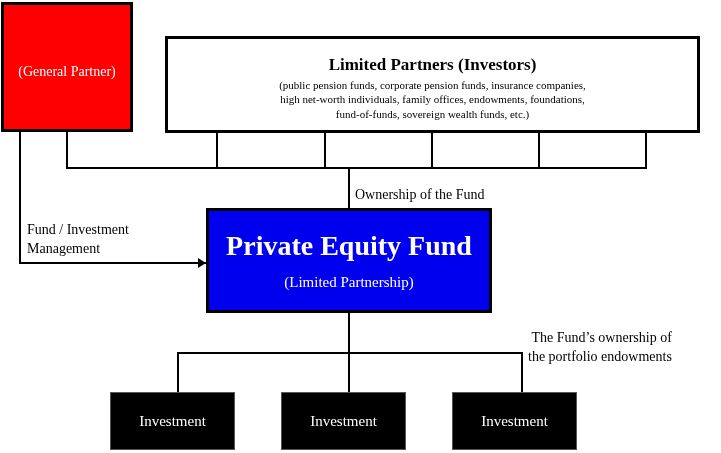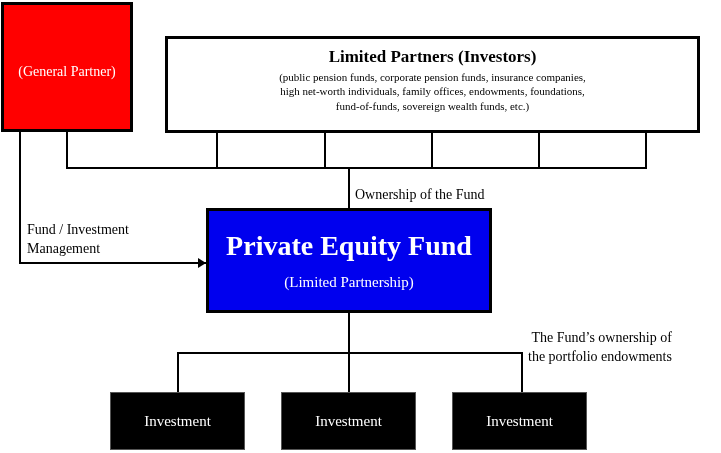--- a/index.html
+++ b/index.html
@@ -51,21 +51,21 @@
 
   .node-lp {
     left: 165px;
     top: 36px;
     width: 535px;
     height: 97px;
     background: #ffffff;
     border: 3px solid #000000;
     color: #000000;
     justify-content: flex-start;
-    padding-top: 8px;
+    padding-top: 16px;
   }
   .node-lp .title {
     font-size: 17px;
     font-weight: bold;
   }
   .node-lp .desc {
     font-size: 11px;
     margin-top: 4px;
     line-height: 1.3;
   }
@@ -85,21 +85,21 @@
     font-weight: bold;
   }
   .node-fund .subtitle {
     font-size: 15px;
     margin-top: 12px;
   }
 
   .node-inv {
     top: 392px;
     height: 58px;
-    width: 135px;
+    width: 125px;
     background: #000000;
     border: 1px solid #555555;
     color: #ffffff;
     font-size: 15px;
   }
   .inv-1 { left: 110px; }
   .inv-2 { left: 281px; }
   .inv-3 { left: 452px; }
 
   

